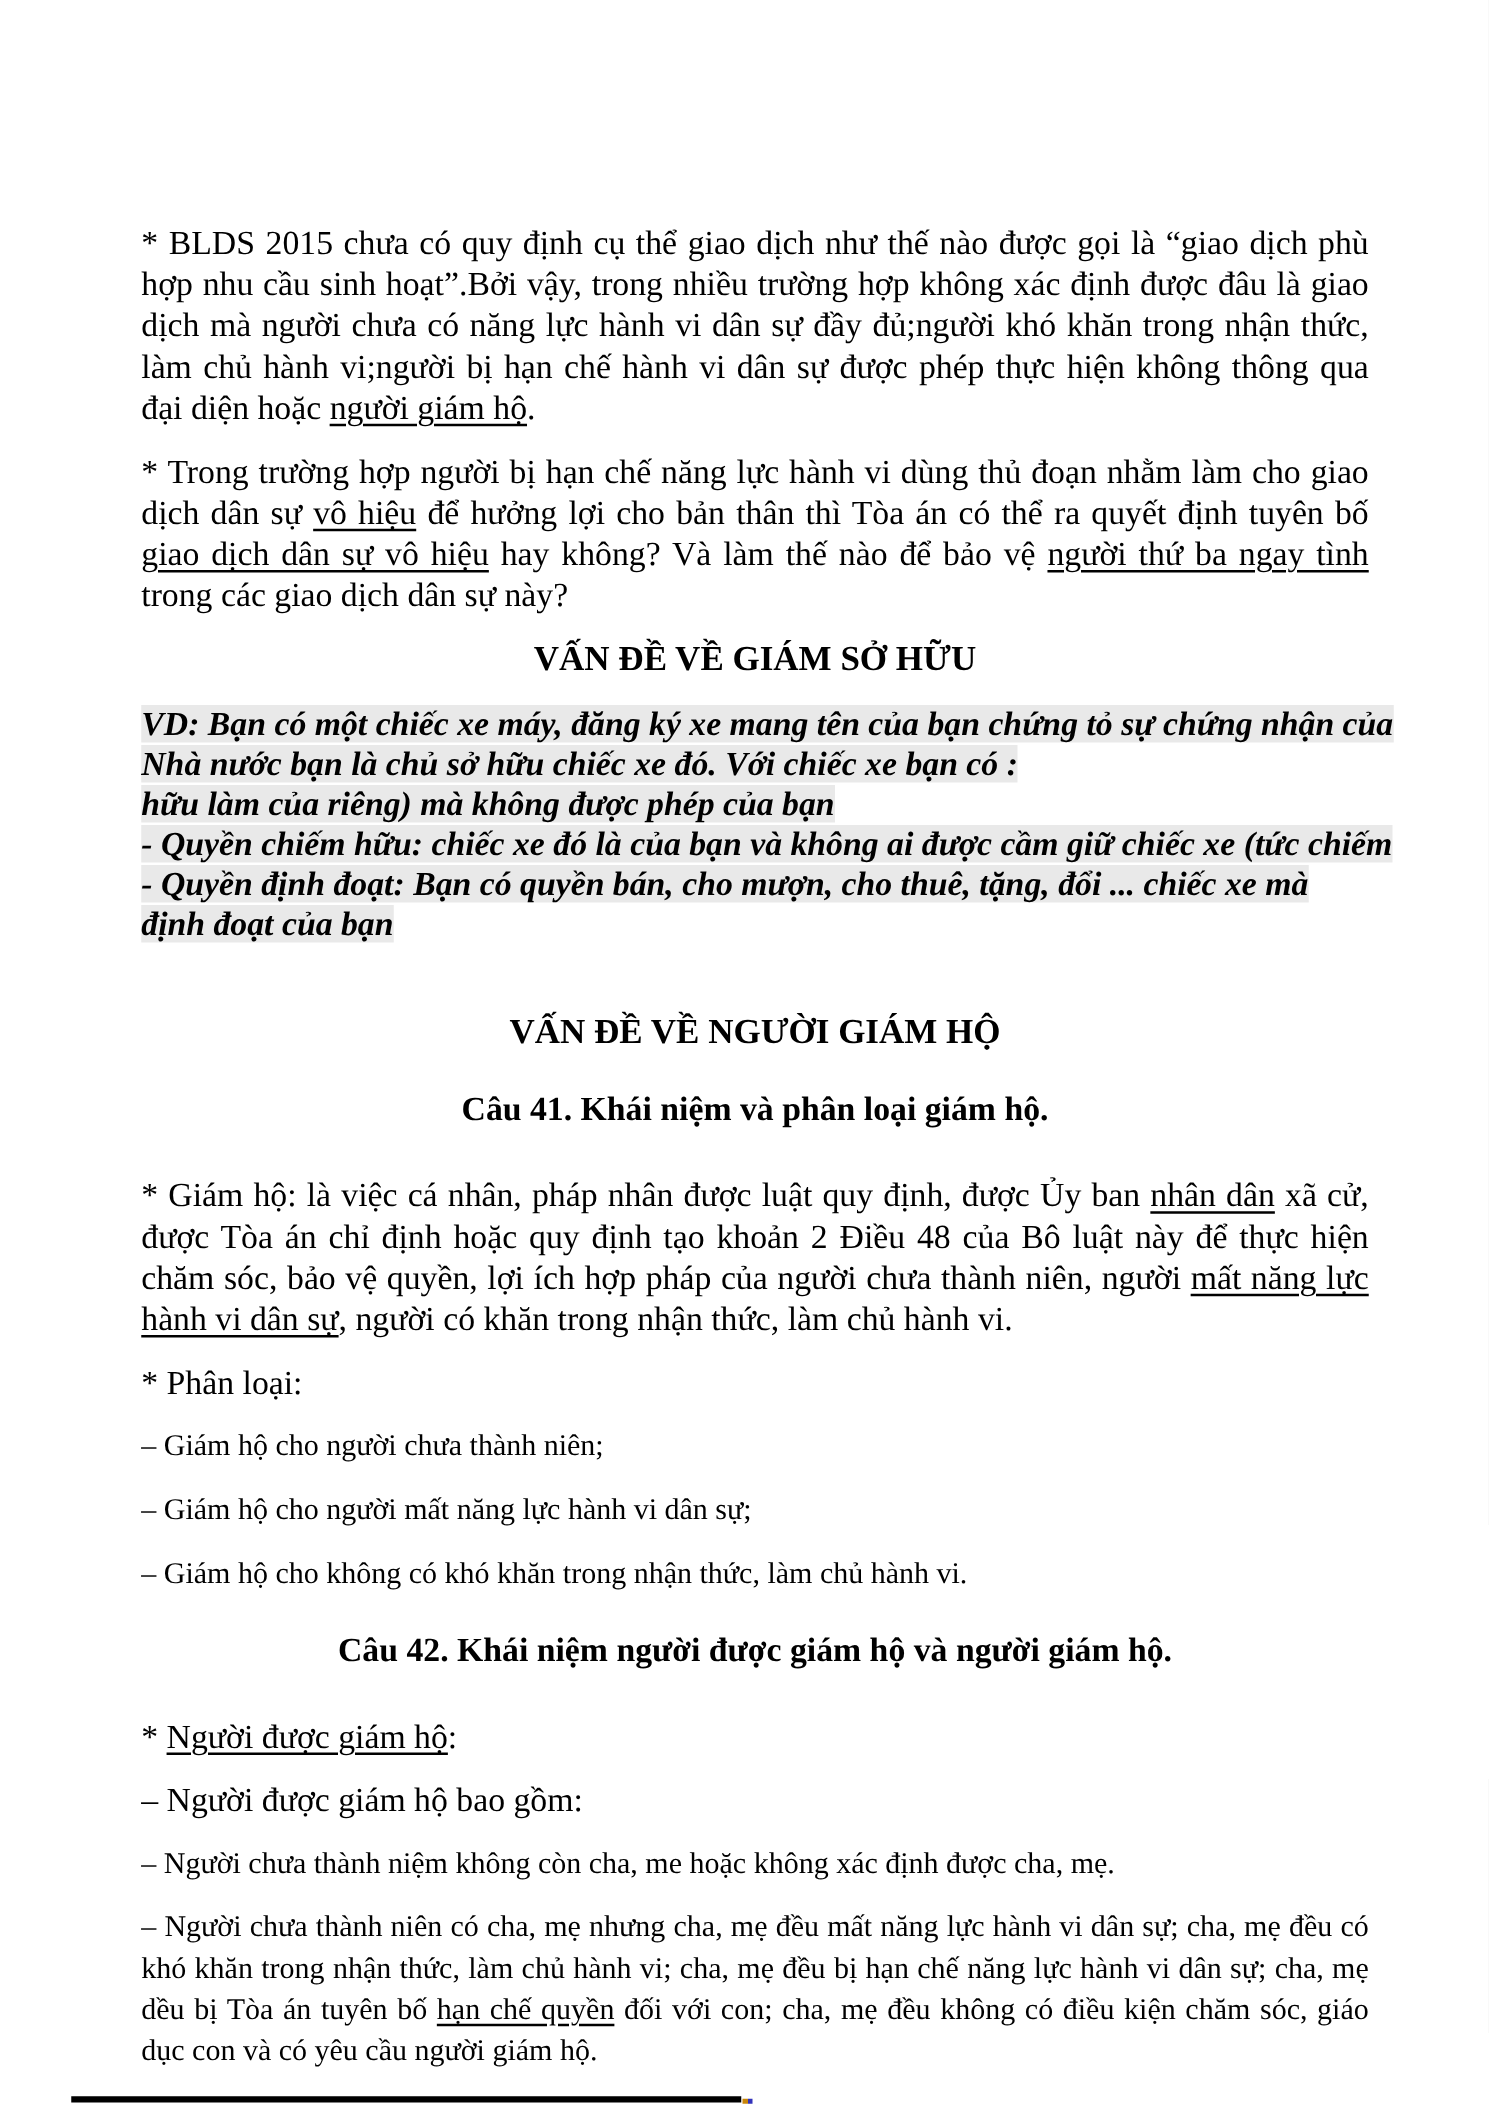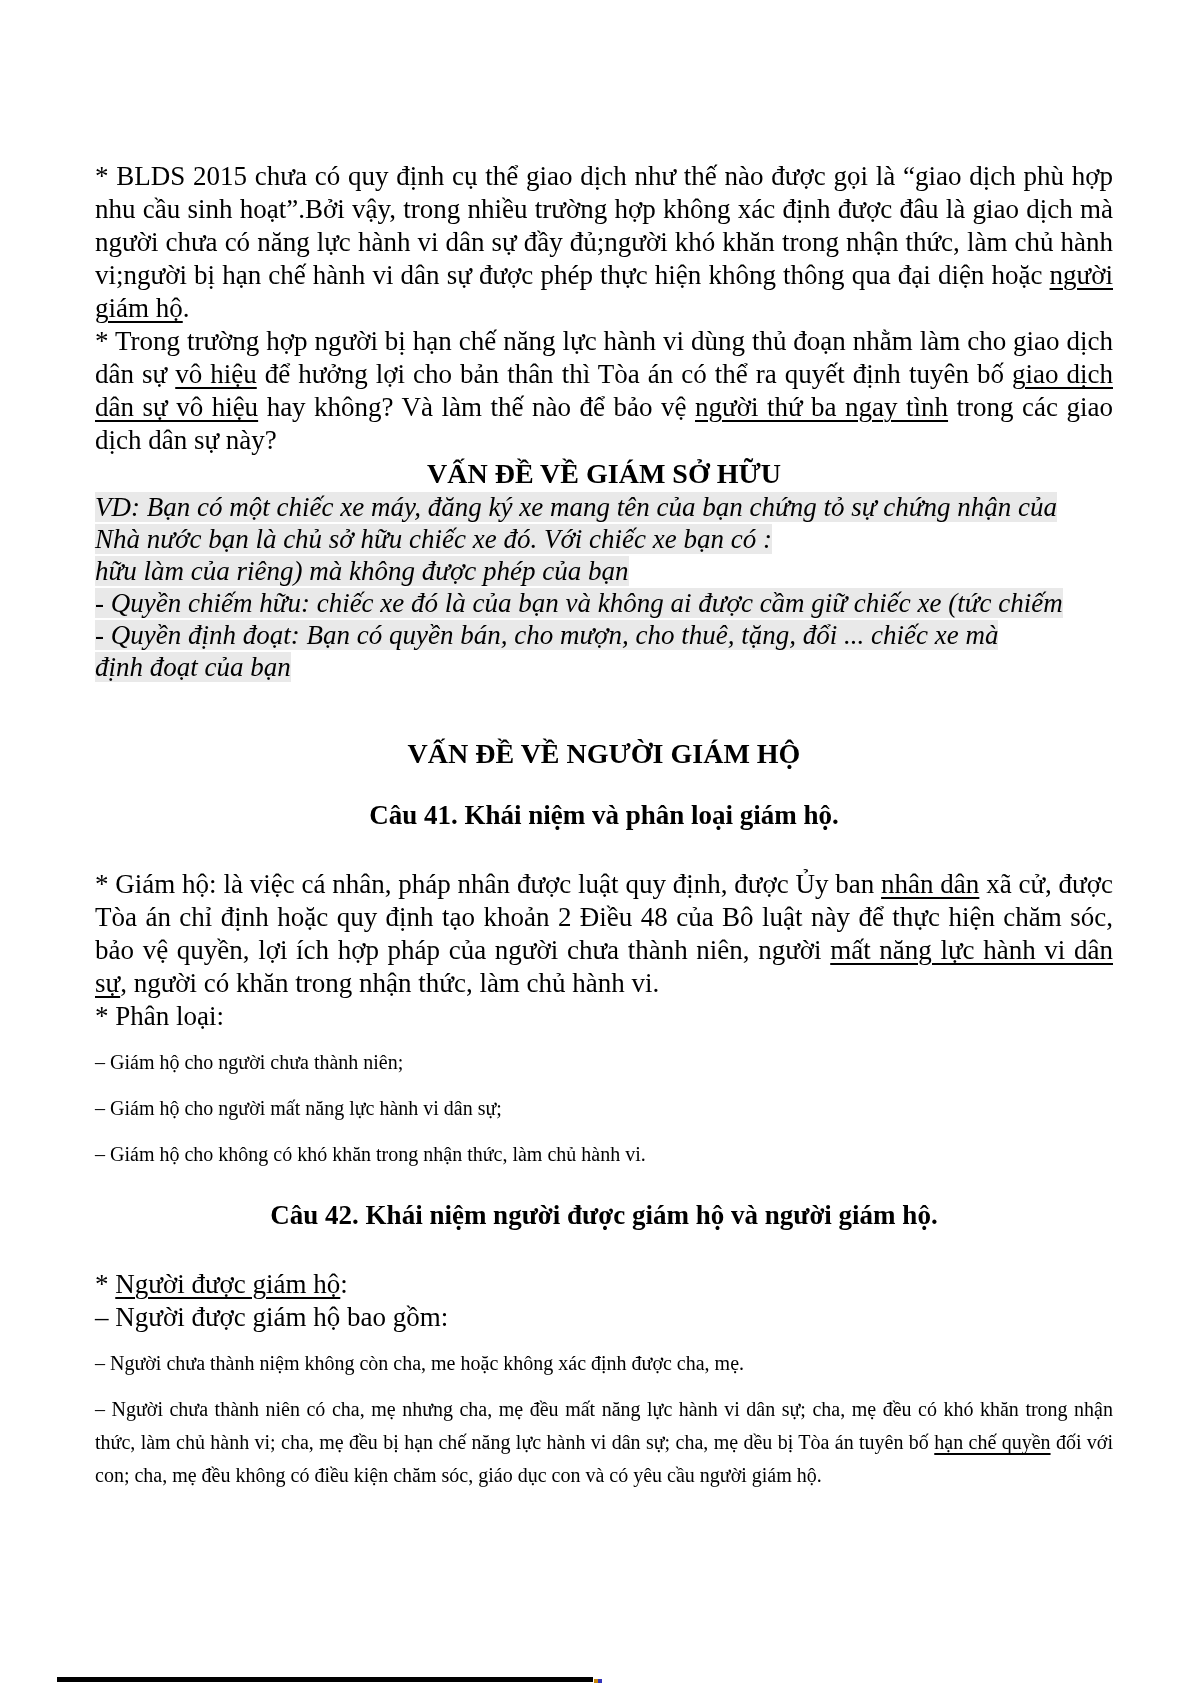--- a/index.html
+++ b/index.html
@@ -12,21 +12,21 @@
     font-family: "Liberation Serif", serif;
     color: #000000;
     box-sizing: border-box;
   }
   .doc {
     position: absolute;
     top: 160px;
     left: 95px;
     width: 1018px;
   }
-  .doc > div { margin: 0; }
+  .doc > div { margin: 18px; }
   .para {
     font-size: 27px;
     line-height: 33px;
     text-align: justify;
   }
   .section-heading {
     font-size: 28px;
     line-height: 34px;
     font-weight: bold;
     text-align: center;
@@ -34,26 +34,26 @@
   .mt-section { margin-top: 54px !important; }
   .question-heading {
     font-size: 27px;
     line-height: 33px;
     font-weight: bold;
     margin-top: 28px !important;
     margin-bottom: 36px !important;
     text-align: center;
   }
   .list-item {
-    font-size: 20px;
+    font-size: 24px;
     line-height: 33px;
     text-align: justify;
     margin-top: 13px !important;
   }
-  .example { margin: 0; }
+  .example { margin: 0; font-weight: bold; }
   .example-line {
     font-size: 27px;
     line-height: 32px;
     font-style: italic;
     white-space: nowrap;
   }
   .example-line span { background: var(--hl, #e9e9e9); }
   .u {
     text-decoration: underline;
     text-decoration-thickness: 2px;

